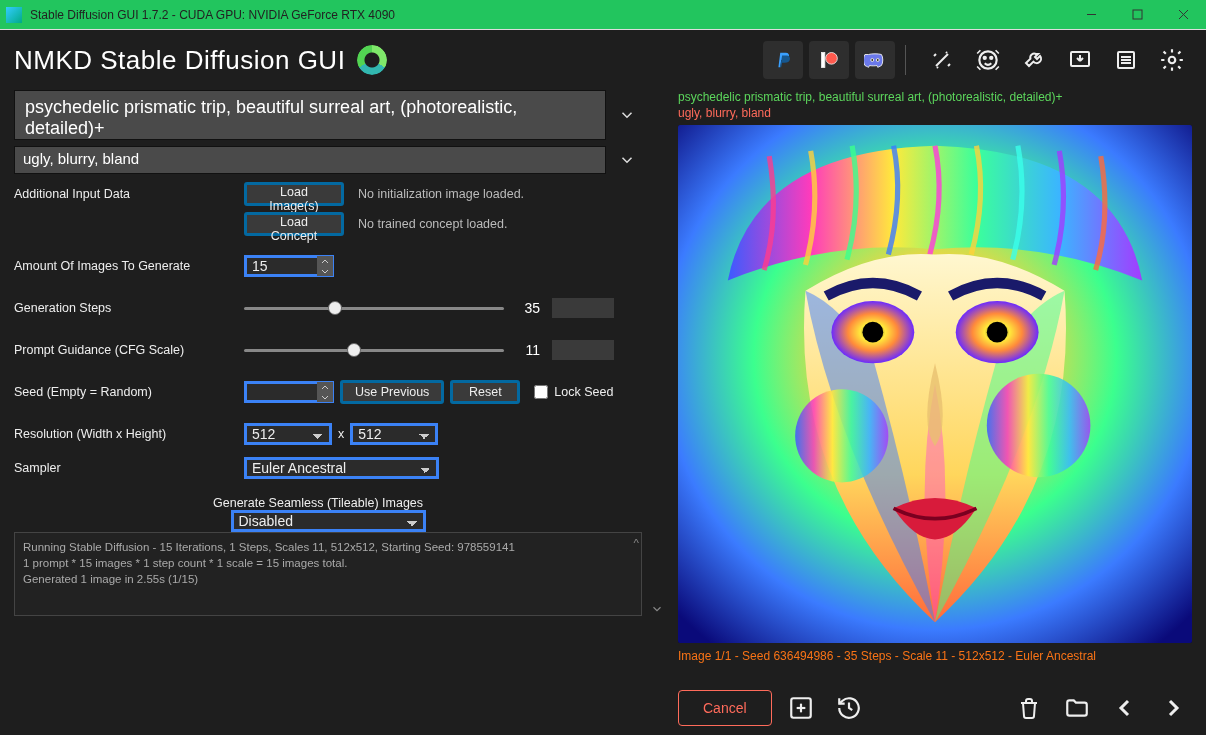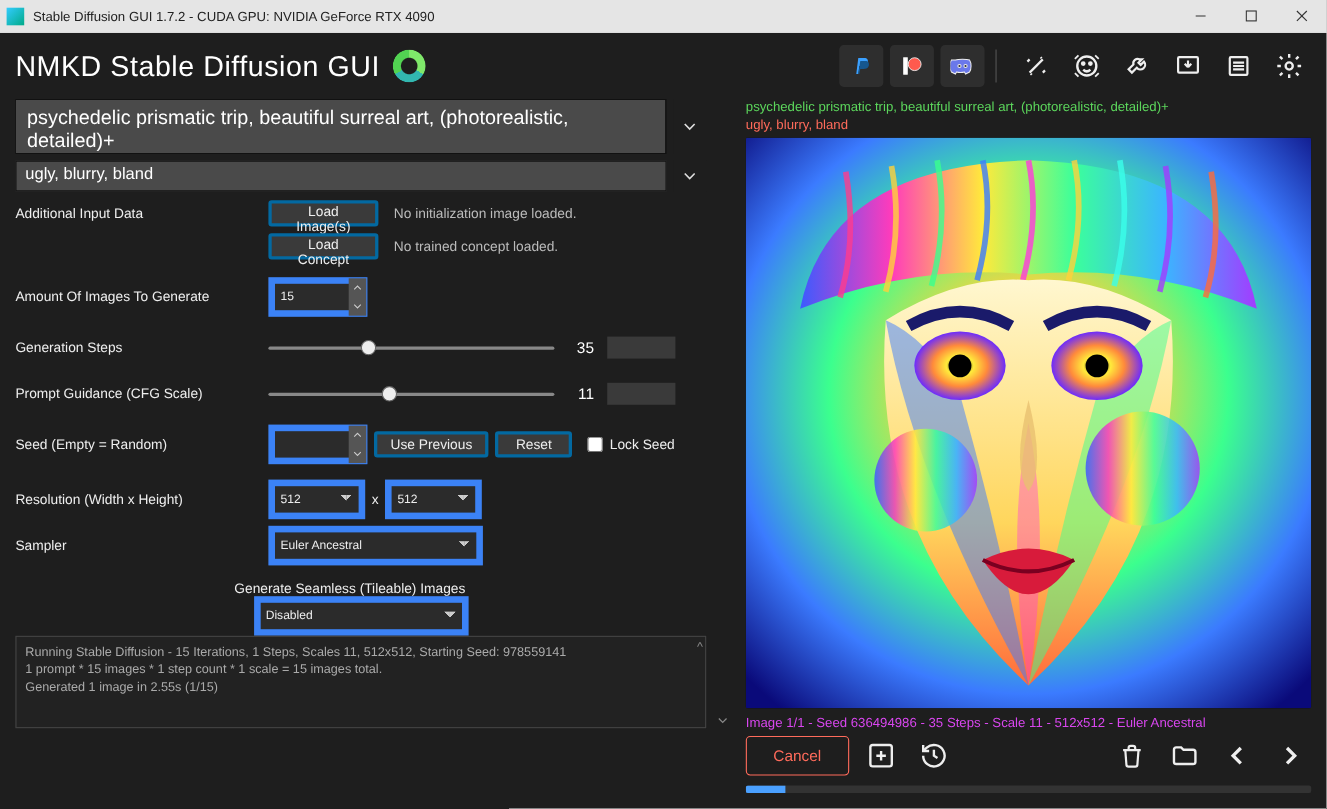--- a/index.html
+++ b/index.html
@@ -1,19 +1,19 @@
 <!DOCTYPE html>
 <html><head>
 <meta charset="utf-8">
 <style>
   * { box-sizing: border-box; margin: 0; padding: 0; font-family: "Segoe UI", Tahoma, sans-serif; }
   body { background: #fff; width: 1206px; height: 735px; overflow: hidden; }
   .window { width: 1206px; height: 735px; background: #fff; display: flex; flex-direction: column; }
   
-  .titlebar { height: 30px; background: #e5e5e5; display: flex; align-items: center; padding: 0 0 0 6px; border-bottom: 1px solid #ddd; }
+  .titlebar { height: 30px; background: #22c55e; display: flex; align-items: center; padding: 0 0 0 6px; border-bottom: 1px solid #ddd; }
   .titlebar .app-icon { width: 16px; height: 16px; display: inline-block; background: linear-gradient(135deg,#3cf,#0a8); margin-right: 8px; }
   .titlebar .title { font-size: 12px; color: #222; flex: 1; }
   .titlebar .win-btn { width: 46px; height: 30px; display: flex; align-items: center; justify-content: center; cursor: pointer; }
   .titlebar .win-btn svg { stroke: #333; }
 
   .client { flex: 1; background: #1e1e1e; display: flex; flex-direction: column; padding: 0; }
 
   
   .header { display: flex; align-items: center; height: 60px; padding: 0 14px; }
   .header .logo-text { color: #fff; font-size: 26px; font-weight: 400; letter-spacing: 0.5px; }
@@ -32,21 +32,21 @@
   .prompt-row { display:flex; gap:6px; }
   .prompt-box { flex:1; background:#4a4a4a; color:#fff; font-size:18px; padding:6px 10px; border:1px solid #111; height:50px; resize:none; }
   .neg-box { height:28px; font-size:15px; padding:3px 8px;}
   .chev-btn { width:30px; background:#1e1e1e; display:flex; align-items:center; justify-content:center; cursor:pointer; }
   .chev-btn svg { stroke:#ddd; }
 
   
   .param-row { display:flex; align-items:center; min-height:28px; font-size:12.5px; color:#eee; margin-top:6px; }
   .param-label { width:230px; flex:none; }
   .sd-input, .sd-spin, .sd-select, .sd-num {
-     background:#2b2b2b; color:#eee; border:6px solid #3b82f6; font-size:11px; height:36px; padding:0 5px;
+     background:#2b2b2b; color:#eee; border:3px solid #3b82f6; font-size:14px; height:22px; padding:0 5px;
   }
   .sd-spin { width:90px; position:relative; padding-right:18px;}
   .sd-select { width:195px; appearance:none; padding-right:20px; background-image: linear-gradient(45deg,transparent 50%,#ccc 50%),linear-gradient(135deg,#ccc 50%,transparent 50%); background-position: calc(100% - 11px) 8px, calc(100% - 6px) 8px; background-size:5px 5px; background-repeat:no-repeat;}
   .sd-select.narrow{width:88px;}
   .sd-btn { background:#3a3a3a; color:#eee; border:3px solid #0369a1; font-size:12.5px; height:24px; padding:0 12px; border-radius:3px; cursor:pointer;}
   .muted { color:#bbb; font-size:12.5px; margin-left:14px;}
   .spinner-wrap{position:relative; display:inline-block;}
   .spin-arrows{position:absolute; right:1px; top:1px; bottom:1px; width:16px; background:#555; display:flex; flex-direction:column;}
   .spin-arrows div{flex:1; display:flex; align-items:center; justify-content:center;}
   .spin-arrows svg{stroke:#ccc; width:8px; height:5px;}
@@ -63,21 +63,21 @@
   
   .log-box { margin-top:auto; background:#222; border:1px solid #444; color:#aaa; font-size:11.5px; padding:6px 8px; height:84px; line-height:1.4; position:relative;}
   .log-box .scroll-up{position:absolute; right:2px; top:2px; color:#888;}
 
   
   .prompt-echo { font-size:12px; line-height:1.3; margin-bottom:4px;}
   .prompt-echo .pos{color:#5cd65c;}
   .prompt-echo .neg{color:#ff6b5b;}
   .image-view { flex:1; background:#111; position:relative; overflow:hidden; border-radius:2px;}
   .art { width:100%; height:100%; }
-  .img-caption{ color:#d946ef; font-size:12px; margin:6px 0 2px;}
+  .img-caption{ color:#f97316; font-size:12px; margin:6px 0 24px;}
   .bottom-toolbar{ display:flex; align-items:center; gap:10px; height:42px;}
   .cancel-btn{ color:#ff6b5b; border:1px solid #ff6b5b; background:transparent; font-size:14px; padding:0 24px; height:36px; border-radius:4px; cursor:pointer;}
   .tb-ico{ width:38px; height:36px; display:flex; align-items:center; justify-content:center; cursor:pointer;}
   .tb-ico svg{stroke:#eee; fill:none;}
   .tb-spacer{flex:1;}
   .progress{ height:7px; background:#333; margin-top:6px; border-radius:2px; overflow:hidden;}
   .progress .bar{ height:100%; background:#4aa0ff; width:7%;}
   .x-lbl{color:#eee; font-size:12.5px; margin:0 6px;}
   .left-col-inner{flex:1; display:flex; flex-direction:column; min-height:0;}
   .scroll-ind{width:14px; display:flex; flex-direction:column; justify-content:flex-end; align-items:center;}

